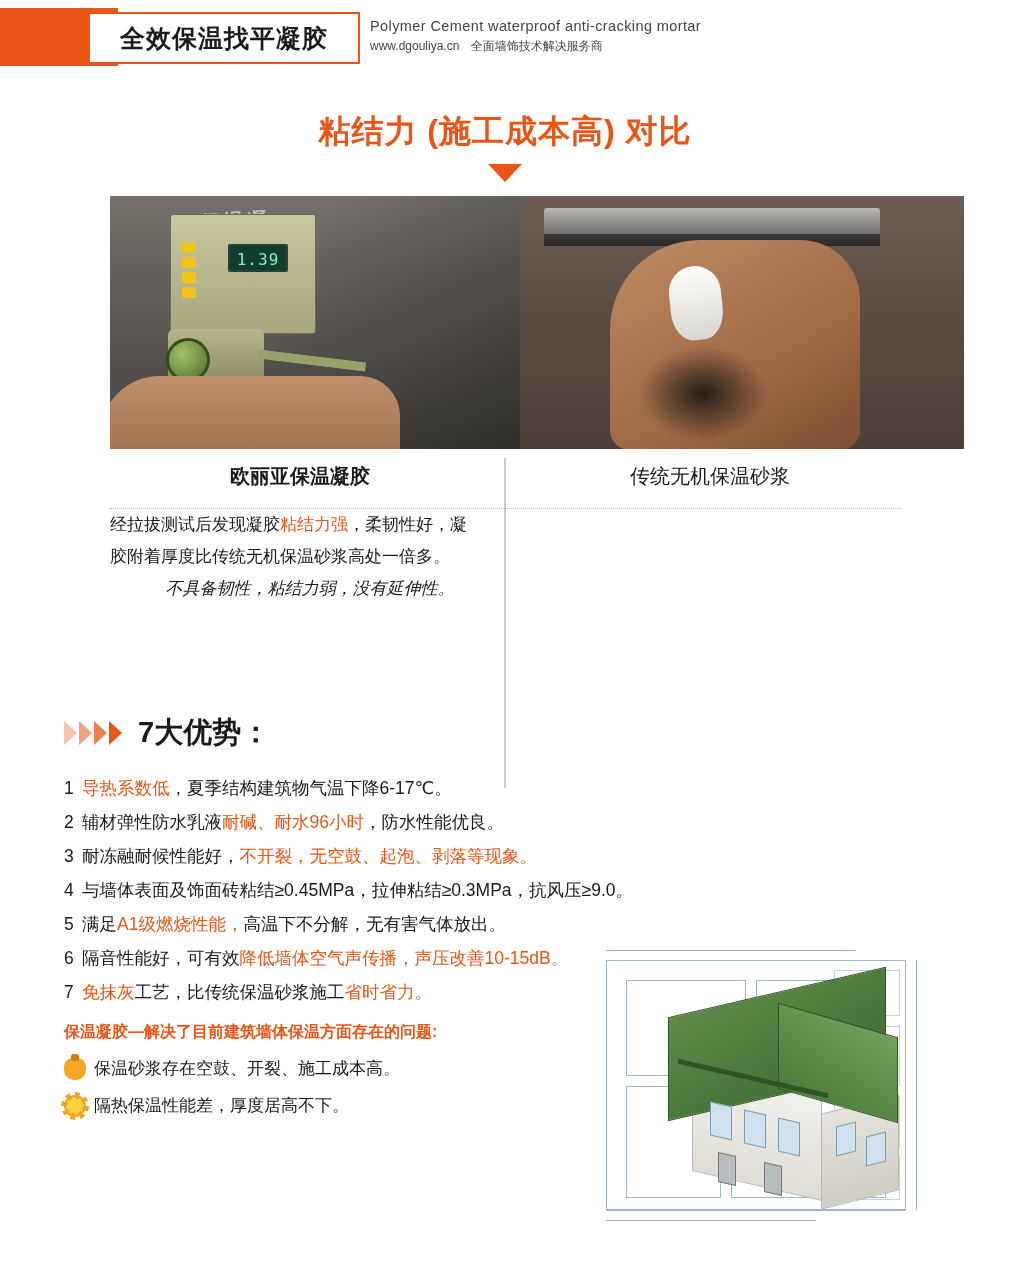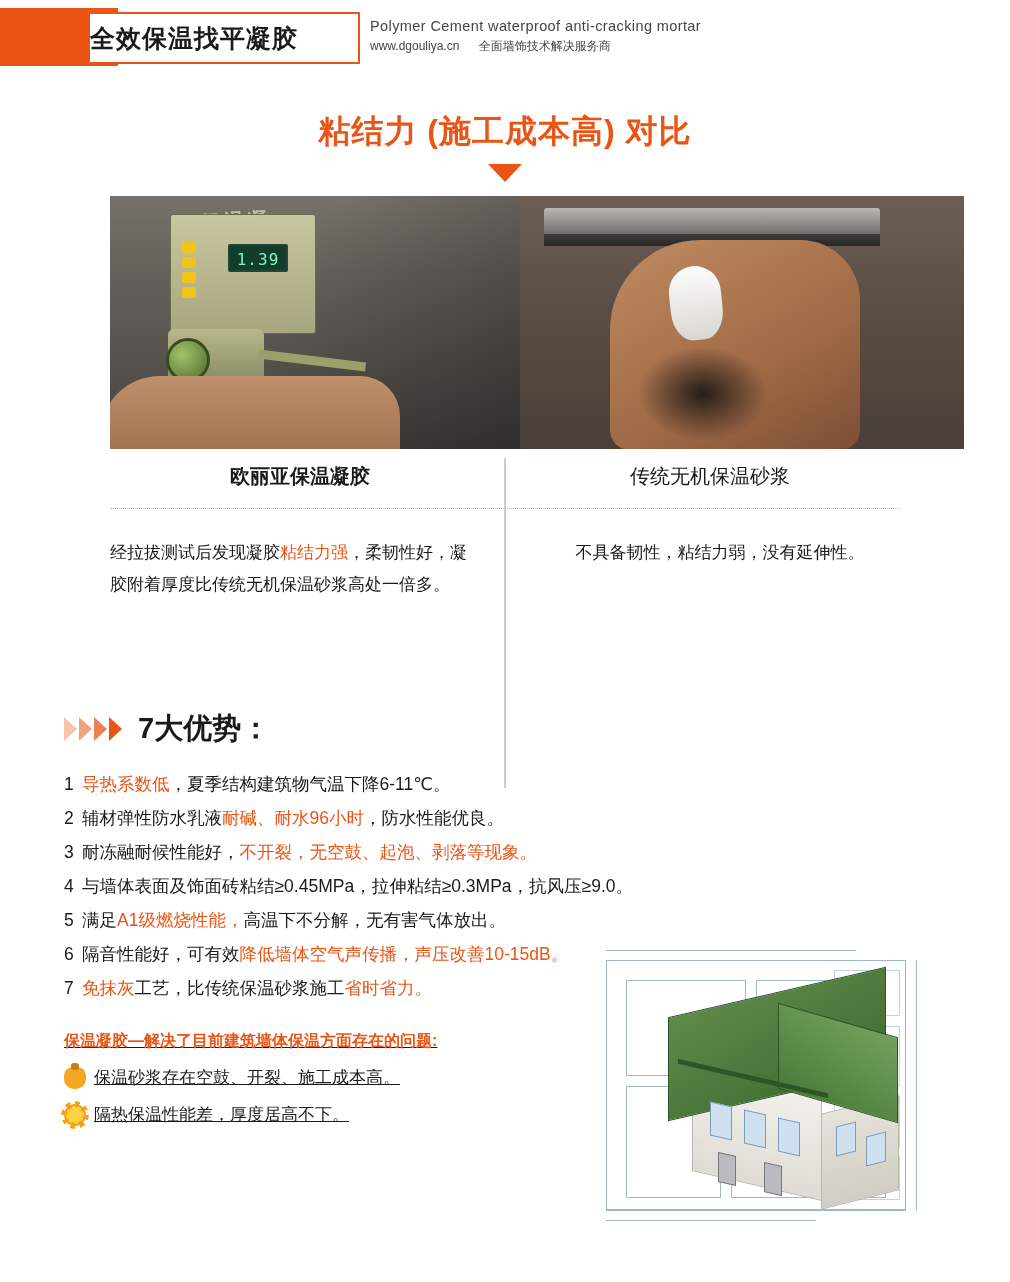--- a/index.html
+++ b/index.html
@@ -18,34 +18,34 @@
   .header-orange-block {
     position:absolute; left:0; top:8px;
     width:118px; height:58px;
     background:#ea5414;
   }
   .header-box {
     position:absolute; left:88px; top:12px;
     width:272px; height:52px;
     border:2px solid #ea5414;
     background:#ffffff;
-    display:flex; align-items:center; 
+    display:flex; align-items:center; justify-content:center;
   }
   .header-title {
     font-size:25px; font-weight:bold; letter-spacing:1px;
     color:#1a1a1a;
   }
   .header-right { position:absolute; left:370px; top:18px; }
   .header-en {
     font-size:14.5px; color:#444; letter-spacing:.4px;
   }
   .header-sub {
     margin-top:4px; font-size:12px; color:#444;
   }
-  .header-sub .site { margin-right:16px; }
+  .header-sub .site { margin-right:8px; }
 
   
   .section-title {
     margin-top:22px;
     text-align:center;
     font-size:32px; font-weight:bold;
     color:#ea5414;
     letter-spacing:1px;
   }
   .tri {
@@ -157,27 +157,27 @@
   .dotted {
     margin:18px 110px 0 110px;
     border-top:1px dotted #bdbdbd;
   }
   .divider {
     position:absolute; left:50%; top:262px; width:1px; height:330px;
     background:#9a9a9a; transform:translateX(-50%);
   }
 
   .texts {
-    margin-top:28px;
+    margin-top:0;
     padding:0 110px;
-    display:flex; justify-content:space-between;
+    display:flex; justify-content:center;flex-direction:column;
   }
   .tcol { width:380px; font-size:17px; line-height:32px; }
   .tcol.left { padding-right:20px; }
-  .tcol.right { text-align:center; padding-left:20px; }
+  .tcol.right { text-align:center; padding-left:20px;font-style:italic; }
   .hl { color:#ea5414; }
 
   
   .adv { margin-top:108px; padding:0 64px; position:relative; }
   .adv-head { display:flex; align-items:center; }
   .arrows { display:flex; align-items:center; margin-right:14px; }
   .arrow {
     width:0;height:0;
     border-top:12px solid transparent;
     border-bottom:12px solid transparent;
@@ -188,21 +188,21 @@
   .adv-title { font-size:29px; font-weight:bold; color:#1a1a1a; }
 
   .adv-list { margin-top:18px; }
   .adv-item {
     font-size:17.5px; line-height:34px; color:#1a1a1a;
     white-space:nowrap;
   }
   .num { display:inline-block; width:18px; }
 
   
-  .prob { margin-top:26px;text-decoration:underline; }
+  .prob { margin-top:13px; }
   .prob-title { font-size:16px; font-weight:bold; color:#ea5414; }
   .prob-item {
     margin-top:14px; font-size:17px; display:flex; align-items:center;
   }
   .pic { width:22px; height:22px; margin-right:8px; position:relative; flex:0 0 22px; }
   .sun { border-radius:50%; background:radial-gradient(circle,#ffd23f 55%,#f7a01c 60%); }
   .sun:after{
     content:"";position:absolute;left:-3px;top:-3px;width:28px;height:28px;
     border-radius:50%;
     background:
@@ -344,21 +344,21 @@
     <div class="arrows">
       <div class="arrow a1"></div>
         <div class="arrow a2"></div>
       <div class="arrow a3"></div>
         <div class="arrow a4"></div>
     </div>
     <div class="adv-title">7大优势：</div>
   </div>
 
   <div class="adv-list" id="adv-list">
-      <div class="adv-item"><span class="num">1</span><span class="hl">导热系数低</span><span>，夏季结构建筑物气温下降6-11℃。</span></div>
+      <div class="adv-item"><span class="num">1</span><span class="hl">导热系数低</span><span>，夏季结构建筑物气温下降6-17℃。</span></div>
       <div class="adv-item"><span class="num">2</span><span>辅材弹性防水乳液</span><span class="hl">耐碱、耐水96小时</span><span>，防水性能优良。</span></div>
       <div class="adv-item"><span class="num">3</span><span>耐冻融耐候性能好，</span><span class="hl">不开裂，无空鼓、起泡、剥落等现象。</span></div>
       <div class="adv-item"><span class="num">4</span><span>与墙体表面及饰面砖粘结≥0.45MPa，拉伸粘结≥0.3MPa，抗风压≥9.0。</span></div>
       <div class="adv-item"><span class="num">5</span><span>满足</span><span class="hl">A1级燃烧性能，</span><span>高温下不分解，无有害气体放出。</span></div>
       <div class="adv-item"><span class="num">6</span><span>隔音性能好，可有效</span><span class="hl">降低墙体空气声传播，声压改善10-15dB。</span></div>
       <div class="adv-item"><span class="num">7</span><span class="hl">免抹灰</span><span>工艺，比传统保温砂浆施工</span><span class="hl">省时省力。</span></div>
     </div>
 
   <div class="prob">
     <div class="prob-title">保温凝胶—解决了目前建筑墙体保温方面存在的问题:</div>

